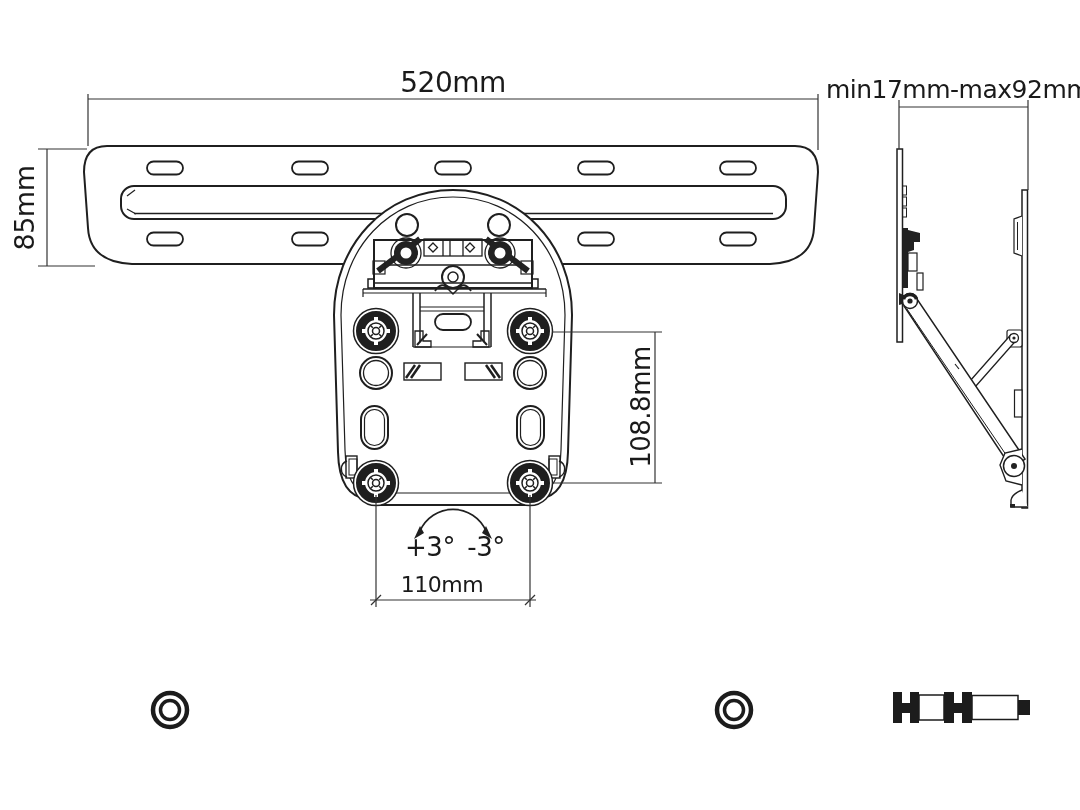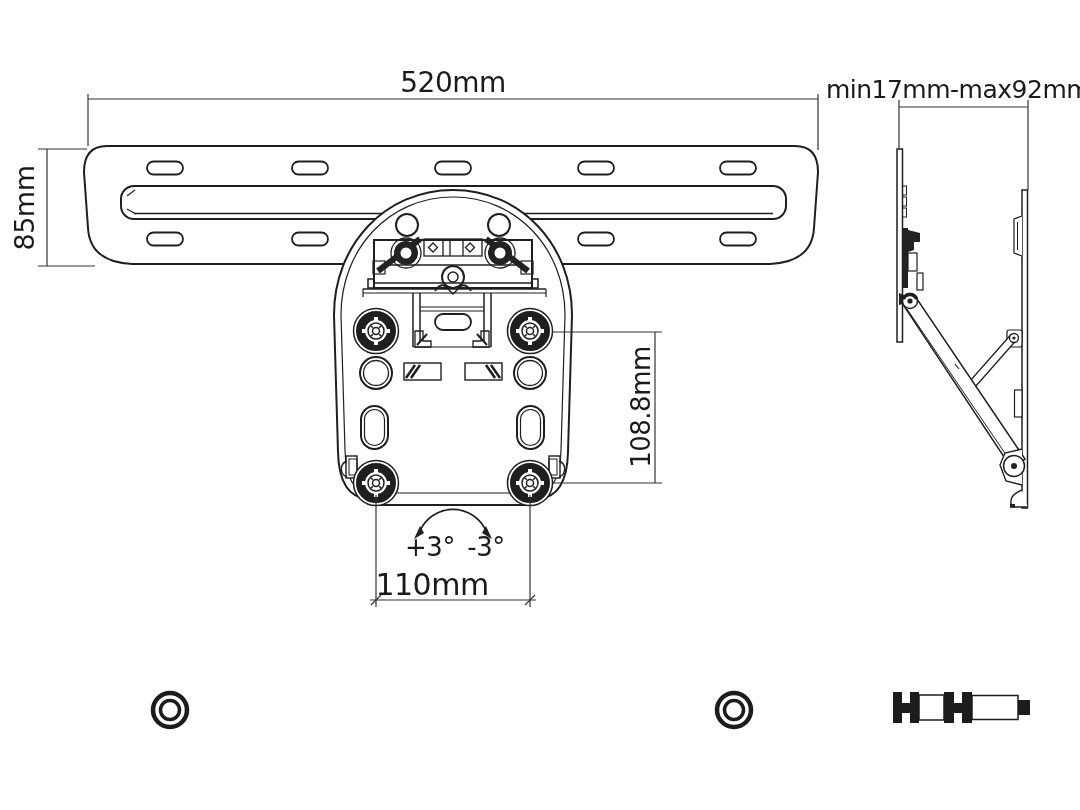--- a/index.html
+++ b/index.html
@@ -290,21 +290,21 @@
     <rect x="1018" y="700" width="12" height="15" fill="#1c1c1c"></rect>
   </g>
 </svg>
 
 <div class="dim-label" style="left:453px;top:83px;font-size:28px;">520mm</div>
 
 <div class="dim-label rot90" style="left:24px;top:208px;font-size:27px;">85mm</div>
 
 <div class="dim-label rot90" style="left:641px;top:407px;font-size:26px;">108.8mm</div>
 
-<div class="dim-label" style="left:432px;top:585px;font-size:30px;">110mm</div>
+<div class="dim-label" style="left:442px;top:585px;font-size:22px;">110mm</div>
 
 <div class="dim-label" style="left:430px;top:547px;font-size:26px;">+3°</div>
 
 <div class="dim-label" style="left:486px;top:547px;font-size:26px;">-3°</div>
 
 <div class="dim-label" style="left:958px;top:89px;font-size:25px;">min17mm-max92mm</div>
 
 </div>
 
 </body></html>

